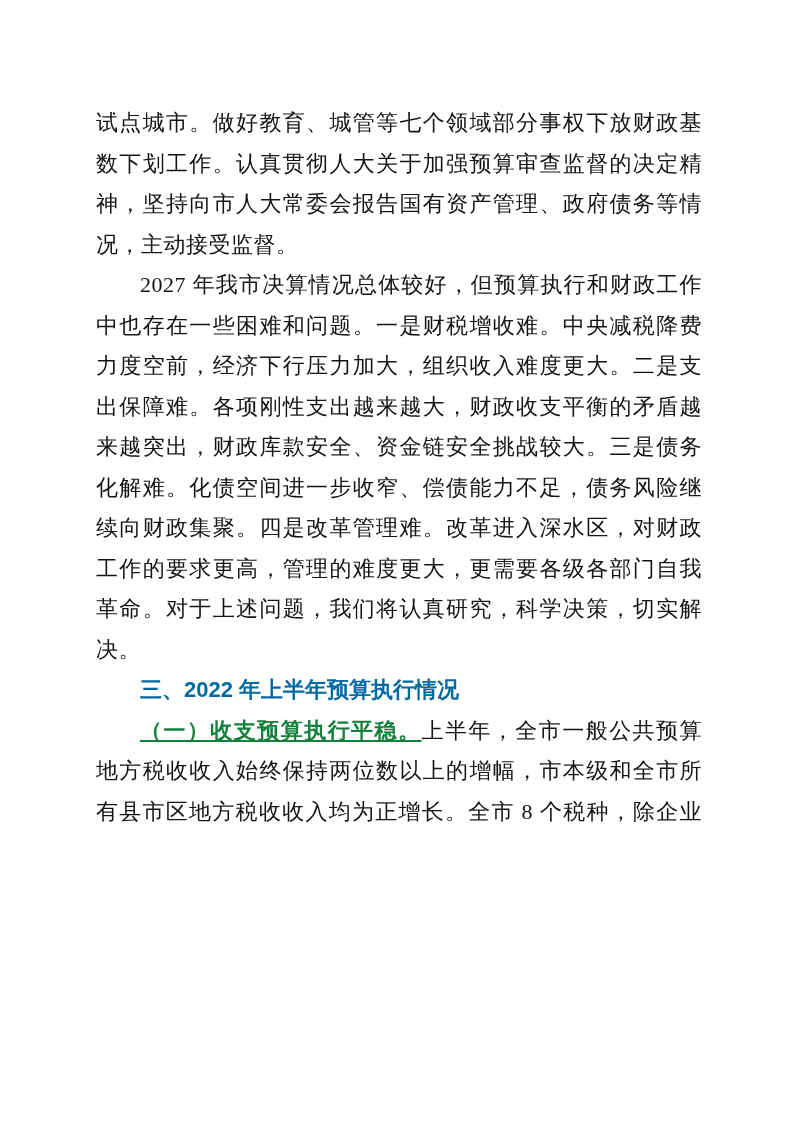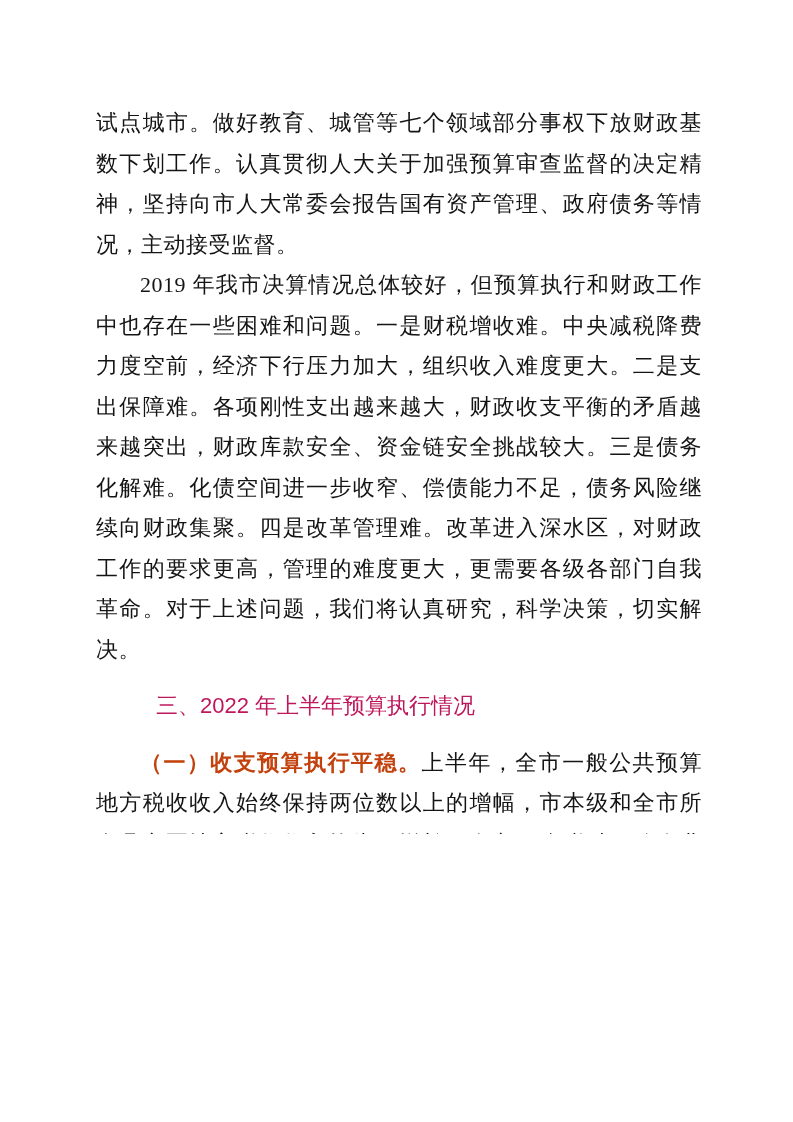--- a/index.html
+++ b/index.html
@@ -26,50 +26,51 @@
     margin: 0;
     font-size: 22px;
     line-height: 40.5px;
     text-align: justify;
     letter-spacing: 0.5px;
   }
   .indent {
     text-indent: 2em;
   }
   .heading {
-    margin: 16px;
+    margin: 0;
     font-size: 22px;
     line-height: 40.5px;
     text-indent: 2em;
-    font-weight: 400;
+    font-weight: 700;
     font-family: "Liberation Sans", "DejaVu Sans", sans-serif;
-    color: #be185d;
+    color: #0369a1;
   }
   .lead-bold {
     font-weight: 700;
-    color: #c2410c;
+    color: #15803d;
+    text-decoration: underline;
   }
   .footer {
     position: absolute;
     top: 1038px;
     left: 0;
     width: 100%;
     text-align: center;
     font-size: 15px;
     line-height: 20px;
     color: #222222;
     letter-spacing: 2px;
   }
 </style>
 </head>
 <body>
 
 <div class="page">
   <div class="content">
     <p class="para">试点城市。做好教育、城管等七个领域部分事权下放财政基数下划工作。认真贯彻人大关于加强预算审查监督的决定精神，坚持向市人大常委会报告国有资产管理、政府债务等情况，主动接受监督。</p>
-    <p class="para indent">2019 年我市决算情况总体较好，但预算执行和财政工作中也存在一些困难和问题。一是财税增收难。中央减税降费力度空前，经济下行压力加大，组织收入难度更大。二是支出保障难。各项刚性支出越来越大，财政收支平衡的矛盾越来越突出，财政库款安全、资金链安全挑战较大。三是债务化解难。化债空间进一步收窄、偿债能力不足，债务风险继续向财政集聚。四是改革管理难。改革进入深水区，对财政工作的要求更高，管理的难度更大，更需要各级各部门自我革命。对于上述问题，我们将认真研究，科学决策，切实解决。</p>
+    <p class="para indent">2027 年我市决算情况总体较好，但预算执行和财政工作中也存在一些困难和问题。一是财税增收难。中央减税降费力度空前，经济下行压力加大，组织收入难度更大。二是支出保障难。各项刚性支出越来越大，财政收支平衡的矛盾越来越突出，财政库款安全、资金链安全挑战较大。三是债务化解难。化债空间进一步收窄、偿债能力不足，债务风险继续向财政集聚。四是改革管理难。改革进入深水区，对财政工作的要求更高，管理的难度更大，更需要各级各部门自我革命。对于上述问题，我们将认真研究，科学决策，切实解决。</p>
     <h2 class="heading">三、2022 年上半年预算执行情况</h2>
     <p class="para indent"><span class="lead-bold">（一）收支预算执行平稳。</span><span>上半年，全市一般公共预算地方税收收入始终保持两位数以上的增幅，市本级和全市所有县市区地方税收收入均为正增长。全市 8 个税种，除企业所得税和耕地占用税以外，其余 11 个税种全部实现正增长，个人所得税、</span></p>
   </div>
   <div class="footer">
     <span>— 8 —</span>
   </div>
 </div>
 
 </body></html>

